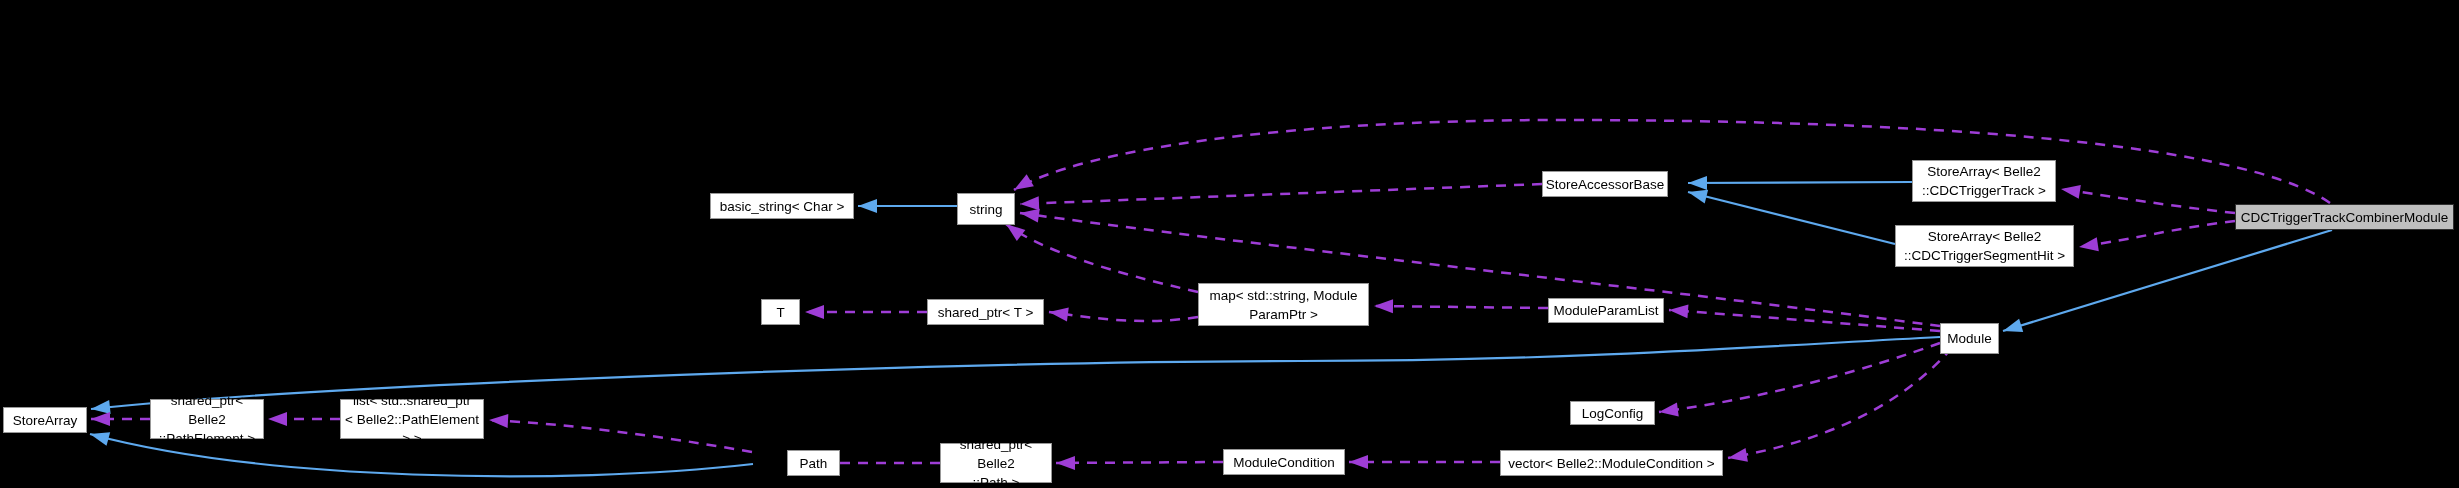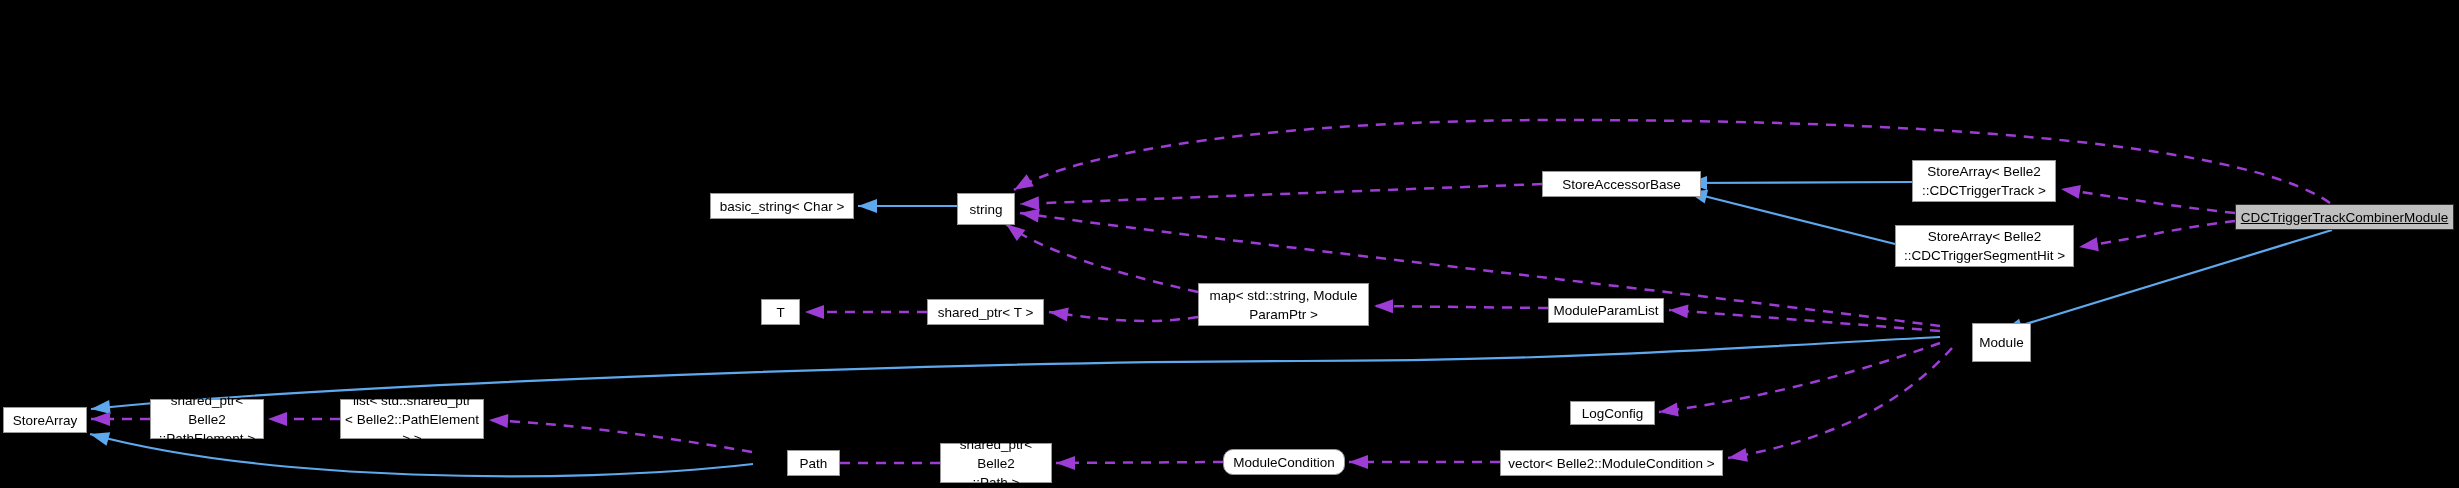--- a/index.html
+++ b/index.html
@@ -74,53 +74,53 @@
       <path d="M 150 419 L 91 419" marker-end="url(#arrow-purple)"></path>
       <path d="M 2235 213 C 2170 206 2120 198 2061 189" marker-end="url(#arrow-purple)"></path>
       <path d="M 2235 221 C 2170 229 2140 238 2079 247" marker-end="url(#arrow-purple)"></path>
     </g>
   </svg>
 
   <div class="node" style="left:710px;top:193px;width:144px;height:26px;">basic_string&lt; Char &gt;</div>
 
   <div class="node" style="left:957px;top:193px;width:58px;height:32px;">string</div>
 
-  <div class="node" style="left:1542px;top:171px;width:159px;height:26px;">StoreAccessorBase</div>
+  <div class="node" style="left:1542px;top:171px;width:126px;height:26px;">StoreAccessorBase</div>
 
   <div class="node" style="left:1912px;top:160px;width:144px;height:42px;">StoreArray&lt; Belle2
 ::CDCTriggerTrack &gt;</div>
 
   <div class="node" style="left:1895px;top:225px;width:179px;height:42px;">StoreArray&lt; Belle2
 ::CDCTriggerSegmentHit &gt;</div>
 
-  <div class="node highlight" style="left:2235px;top:204px;width:219px;height:26px;text-decoration:underline;">CDCTriggerTrackCombinerModule</div>
+  <div class="node highlight" style="left:2235px;top:204px;width:219px;height:26px;">CDCTriggerTrackCombinerModule</div>
 
   <div class="node" style="left:761px;top:299px;width:39px;height:26px;">T</div>
 
   <div class="node" style="left:927px;top:299px;width:117px;height:26px;">shared_ptr&lt; T &gt;</div>
 
   <div class="node" style="left:1198px;top:283px;width:171px;height:43px;">map&lt; std::string, Module
 ParamPtr &gt;</div>
 
   <div class="node" style="left:1548px;top:298px;width:116px;height:25px;">ModuleParamList</div>
 
-  <div class="node" style="left:1940px;top:323px;width:59px;height:39px;margin-left:32px;">Module</div>
+  <div class="node" style="left:1940px;top:323px;width:59px;height:31px;">Module</div>
 
   <div class="node" style="left:3px;top:407px;width:84px;height:26px;">StoreArray</div>
 
   <div class="node" style="left:150px;top:399px;width:114px;height:40px;">shared_ptr&lt; Belle2
 ::PathElement &gt;</div>
 
   <div class="node" style="left:340px;top:399px;width:144px;height:40px;">list&lt; std::shared_ptr
 &lt; Belle2::PathElement &gt; &gt;</div>
 
   <div class="node" style="left:1570px;top:401px;width:85px;height:24px;">LogConfig</div>
 
   <div class="node" style="left:753px;top:450px;width:53px;height:26px;margin-left:34px;">Path</div>
 
   <div class="node" style="left:940px;top:443px;width:112px;height:40px;">shared_ptr&lt; Belle2
 ::Path &gt;</div>
 
-  <div class="node" style="left:1223px;top:449px;width:122px;height:26px;border-radius:10px;">ModuleCondition</div>
+  <div class="node" style="left:1223px;top:449px;width:122px;height:26px;">ModuleCondition</div>
 
   <div class="node" style="left:1500px;top:450px;width:223px;height:26px;">vector&lt; Belle2::ModuleCondition &gt;</div>
 
 </div>
 
 </body></html>

